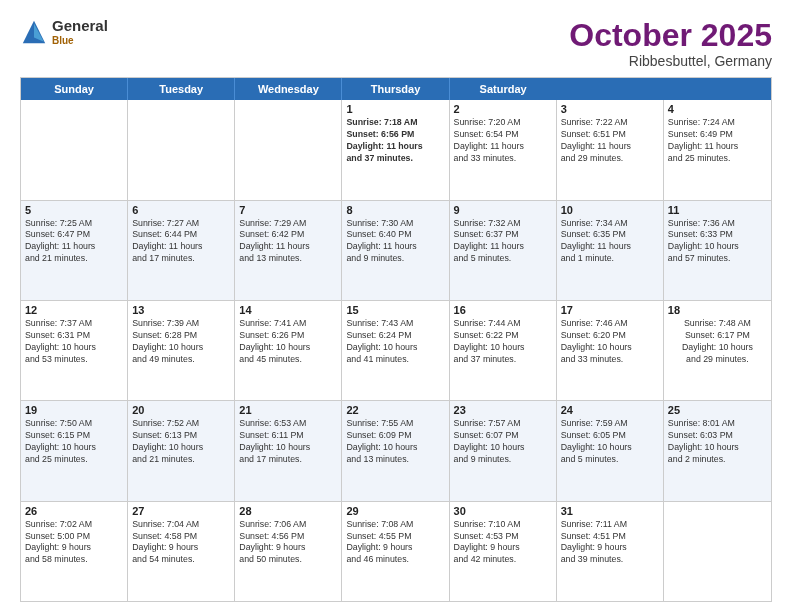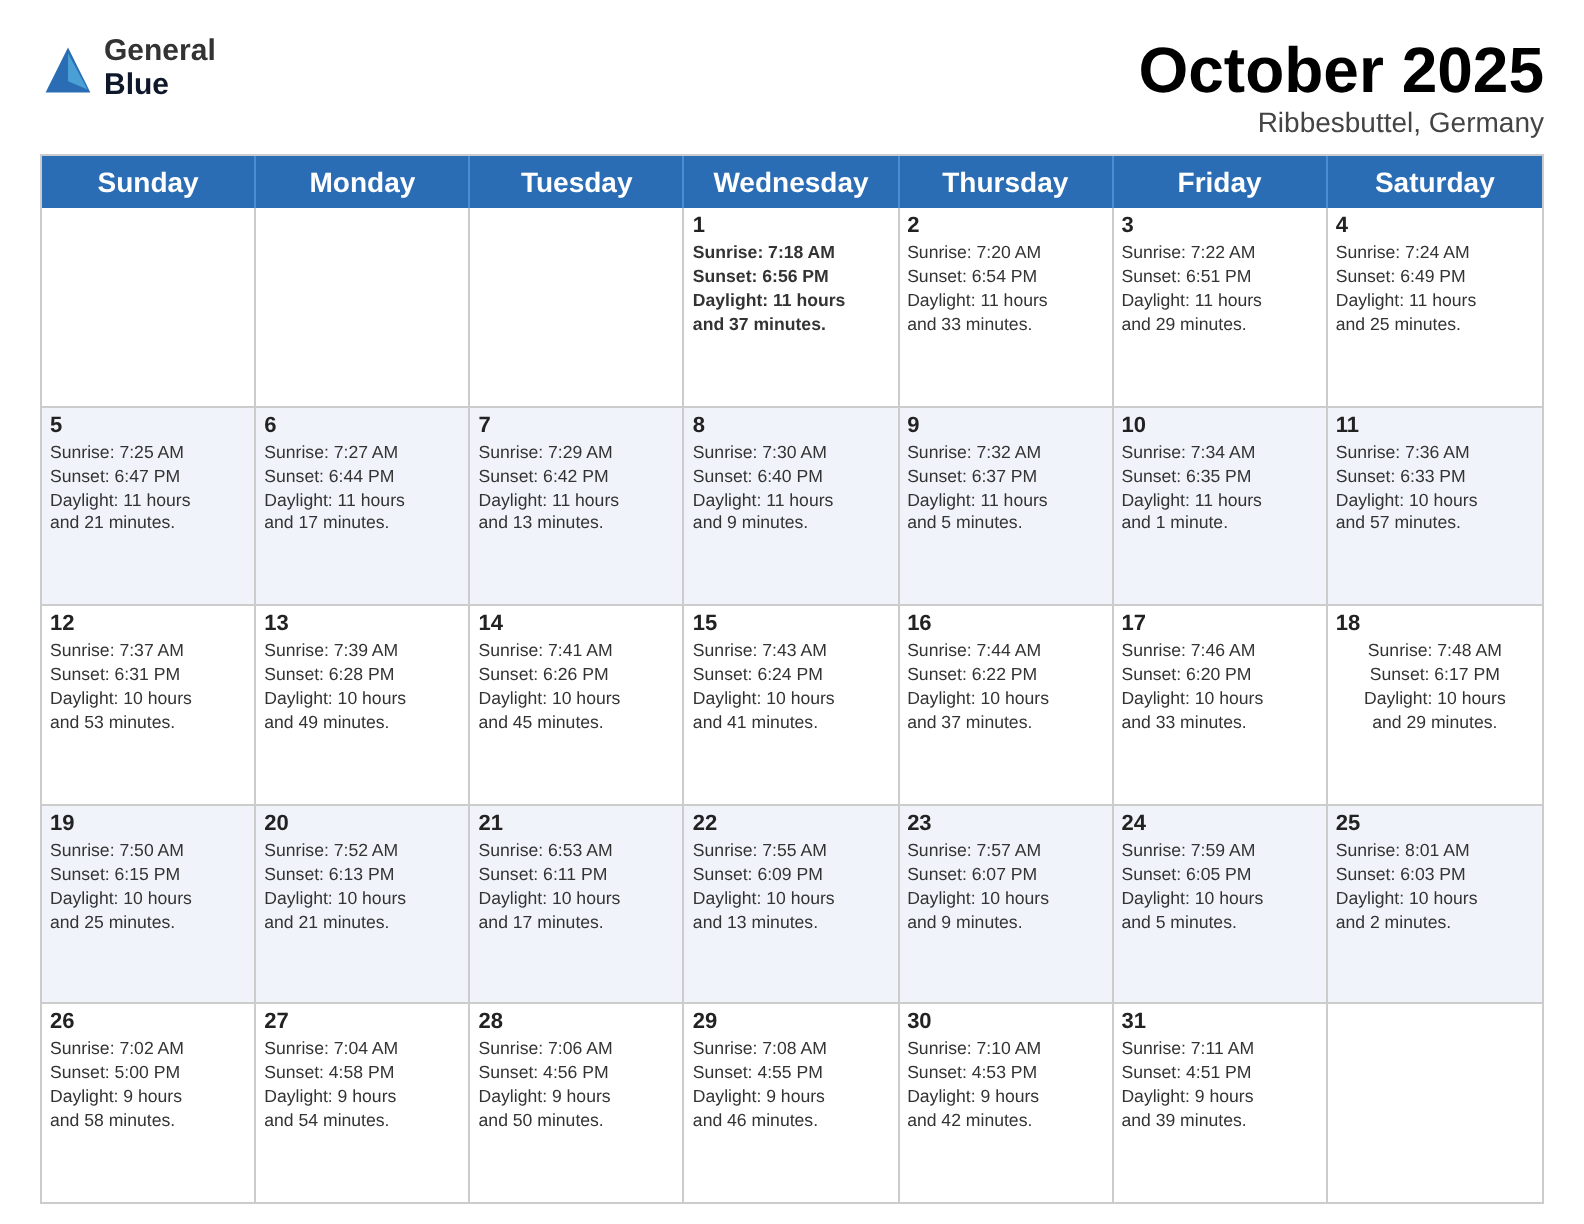--- a/index.html
+++ b/index.html
@@ -31,56 +31,56 @@
       display: flex;
       flex-direction: column;
       line-height: 1.1;
     }
     .logo-general {
       font-size: 15px;
       font-weight: bold;
       color: #333;
     }
     .logo-blue {
-      font-size: 15px;
-      font-weight: bold;
-      color: #0f172a;
+      font-size: 10px;
+      font-weight: bold;
+      color: #a16207;
     }
     .logo-icon {
       width: 28px;
       height: 28px;
       margin-right: 4px;
     }
     .title-block {
       text-align: right;
     }
     .cal-title {
       font-size: 32px;
       font-weight: bold;
-      color: #000000;
+      color: #701a75;
       line-height: 1.1;
     }
     .cal-subtitle {
       font-size: 14px;
       color: #444;
     }
     .calendar {
       flex: 1;
       display: flex;
       flex-direction: column;
       border: 1px solid #ccc;
     }
     .cal-header-row {
       display: grid;
       grid-template-columns: repeat(7, 1fr);
       background: #2a6db5;
     }
     .cal-header-cell {
       color: #fff;
-      font-size: 14px;
+      font-size: 11px;
       font-weight: bold;
       text-align: center;
       padding: 5px 2px;
       border-right: 1px solid #4a8dd5;
     }
     .cal-header-cell:last-child { border-right: none; }
     .cal-body {
       flex: 1;
       display: flex;
       flex-direction: column;
@@ -138,25 +138,23 @@
     </div>
     <div class="title-block">
       <div class="cal-title">October 2025</div>
       <div class="cal-subtitle">Ribbesbuttel, Germany</div>
     </div>
   </div>
 
   <div class="calendar">
     <div class="cal-header-row">
       <div class="cal-header-cell">Sunday</div>
-      <div class="cal-header-cell">Monday</div>
       <div class="cal-header-cell">Tuesday</div>
       <div class="cal-header-cell">Wednesday</div>
       <div class="cal-header-cell">Thursday</div>
-      <div class="cal-header-cell">Friday</div>
       <div class="cal-header-cell">Saturday</div>
     </div>
     <div class="cal-body" id="cal-body">
     <div class="cal-week week-row-1">
           <div class="cal-cell empty"></div>
           <div class="cal-cell empty"></div>
           <div class="cal-cell empty"></div>
           <div class="cal-cell">
             <div class="cal-day-num">1</div>
             <div class="cal-info" style="white-space: pre-line; font-weight: bold;">Sunrise: 7:18 AM

